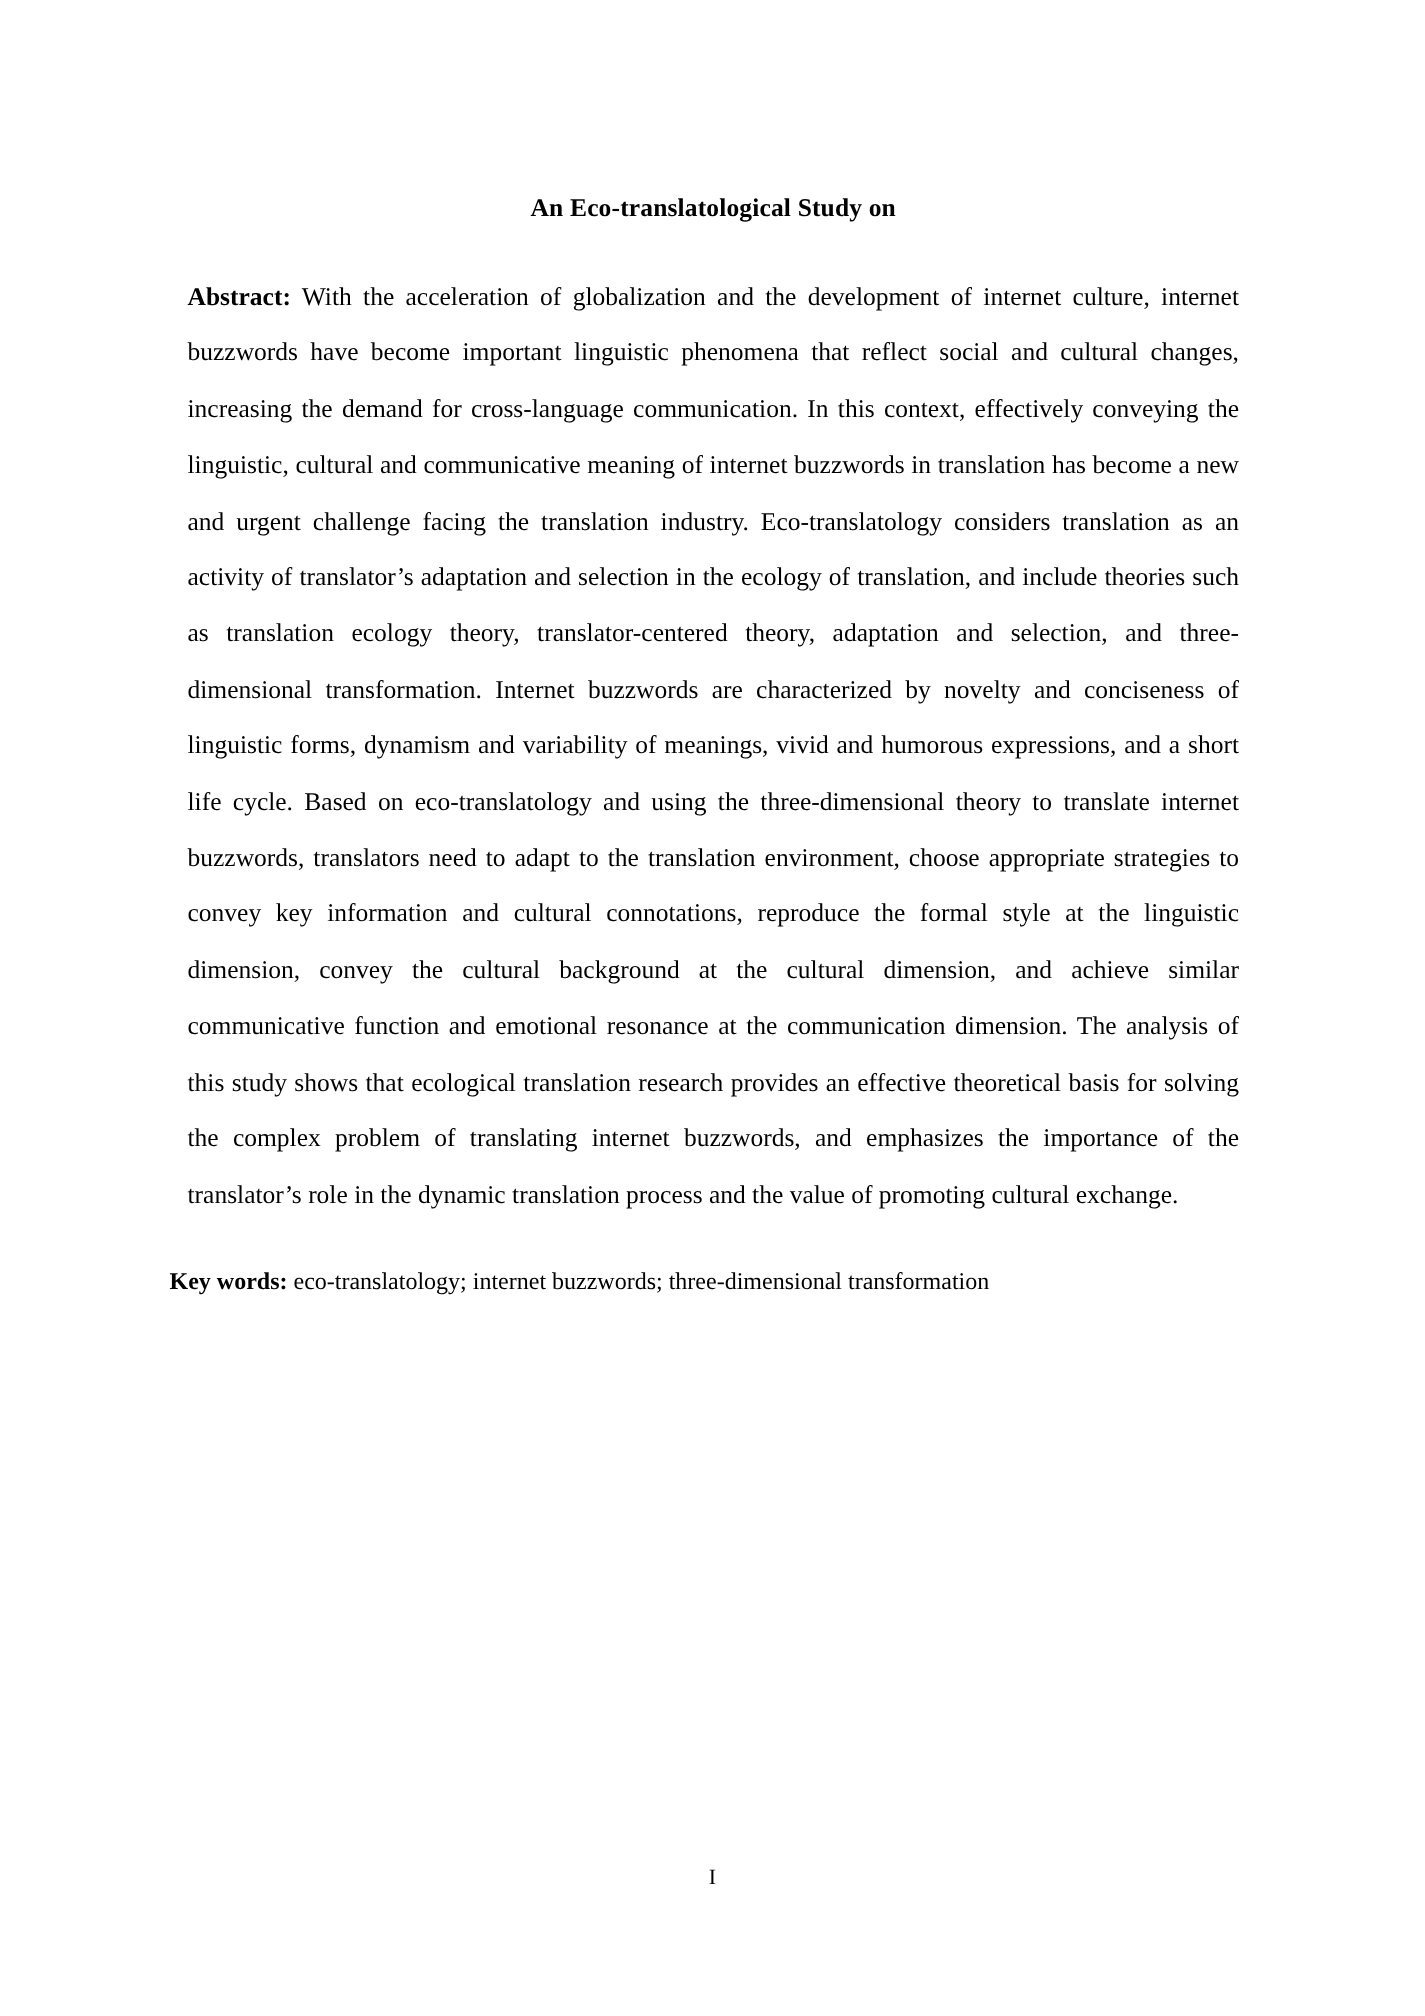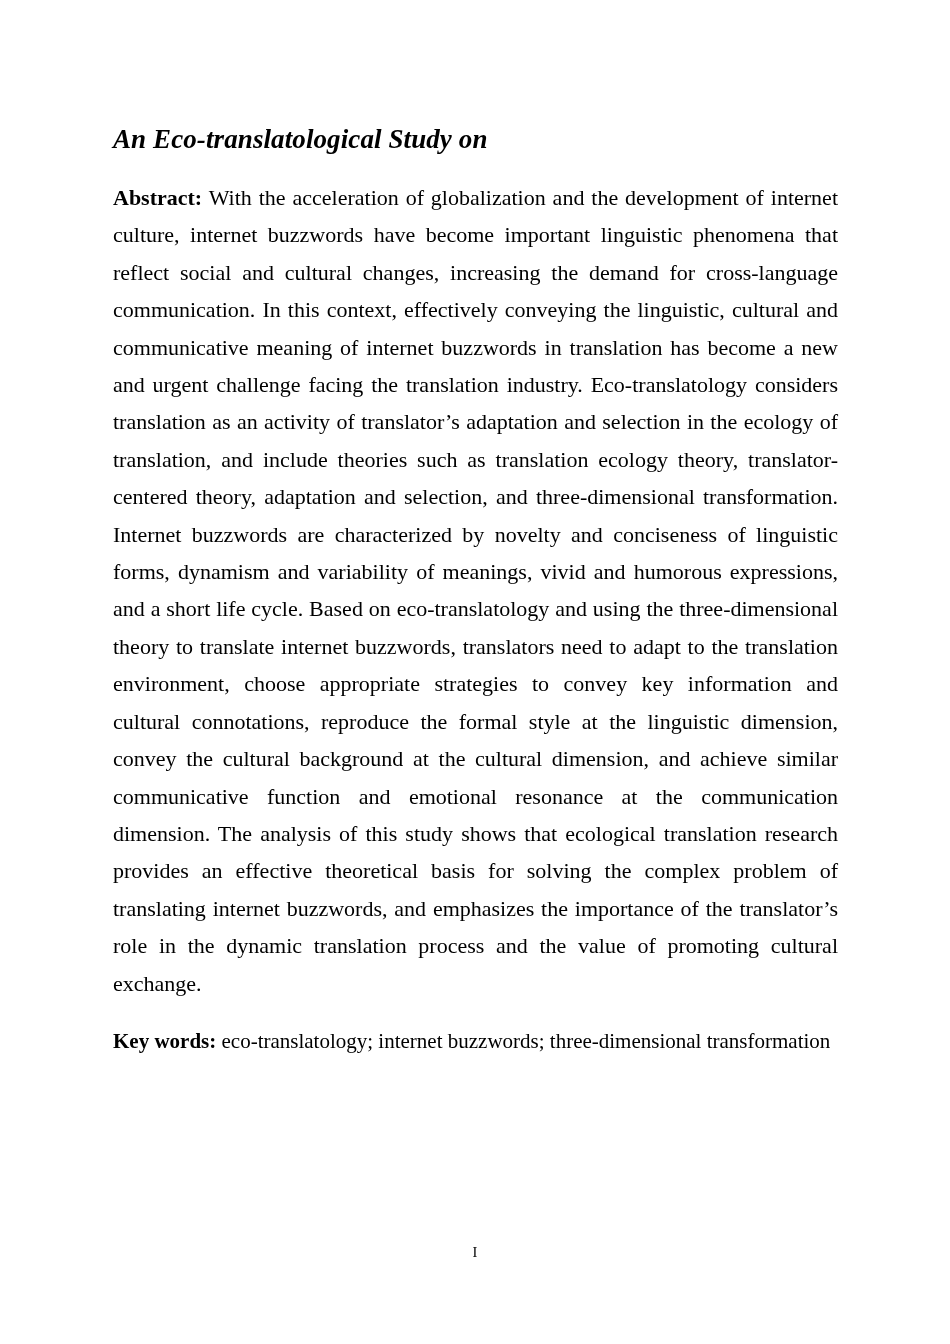--- a/index.html
+++ b/index.html
@@ -22,55 +22,54 @@
   }
   .content {
     position: absolute;
     left: 113px;
     top: 0;
     width: 725px;
   }
   .doc-title {
     margin: 0;
     padding: 0;
-    text-align: left;
-    font-size: 27px;
+    text-align: center;
+    font-size: 17px;
     font-weight: bold;
     line-height: 34px;
     letter-spacing: 0.1px;
-    font-style: italic;
   }
   .title-line-1 {
     display: block;
     padding-top: 122px;
   }
   .title-line-2 {
     display: block;
   }
   .abstract-block {
     margin-top: 23px;
   }
   .body-par {
-    margin: 0;
+    margin: 12px;
     text-align: justify;
     text-justify: inter-word;
-    font-size: 22px;
+    font-size: 17px;
     line-height: 37.4px;
     hyphens: none;
   }
   .lead-label {
     font-weight: bold;
   }
   .keywords-block {
     margin-top: 21px;
   }
   .keywords-par {
     margin: 0;
     text-align: left;
-    font-size: 21px;
+    font-size: 16px;
     line-height: 37.4px;
   }
   .page-number {
     position: absolute;
     left: 0;
     right: 0;
     top: 1243px;
     text-align: center;
     font-size: 14.5px;
     line-height: 18px;

